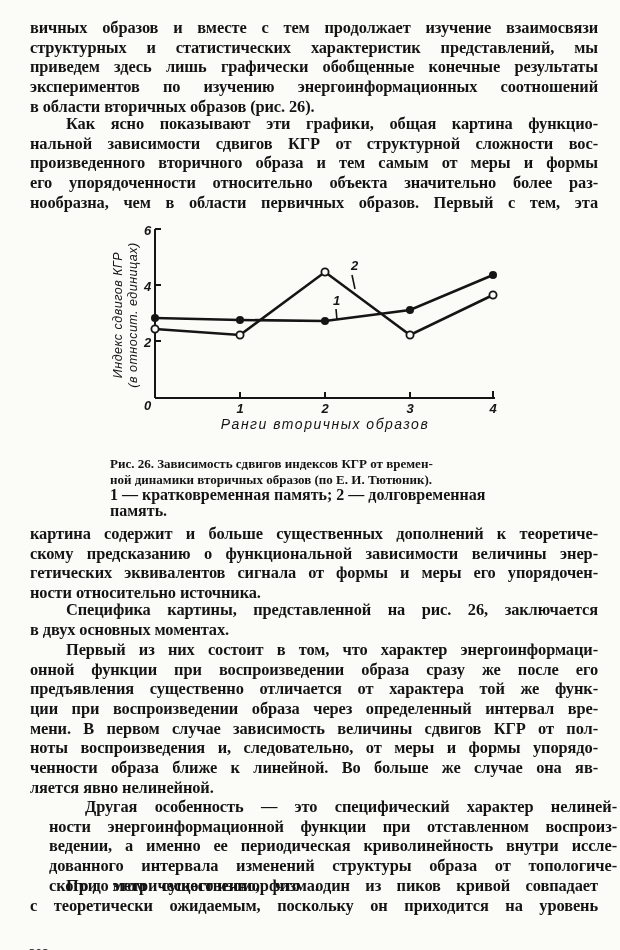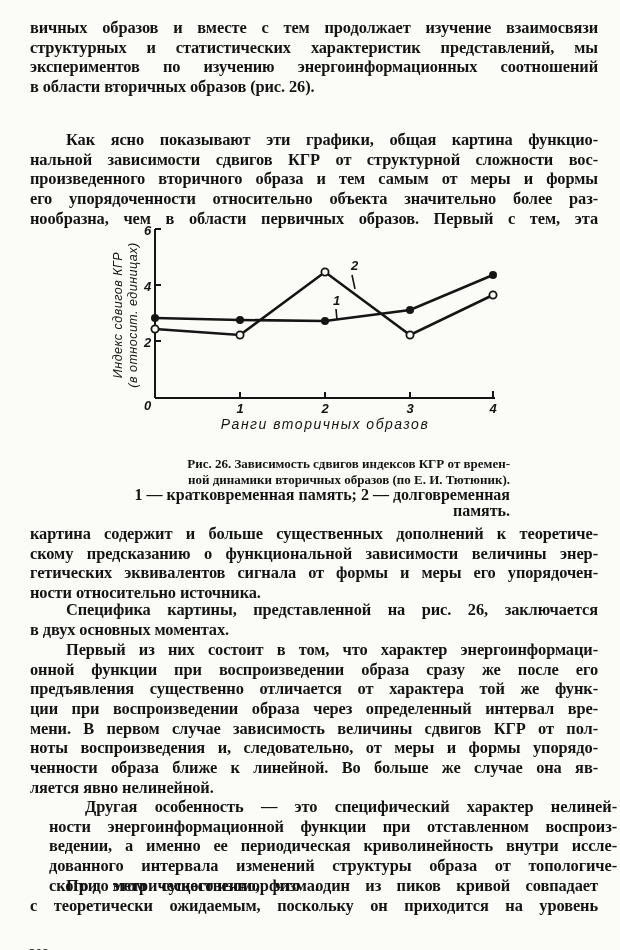--- a/index.html
+++ b/index.html
@@ -12,38 +12,39 @@
     font-size: 16.4px; line-height: 19.7px; font-weight: bold;
     text-align: justify; letter-spacing: -0.1px;
   }
   .para .line { display: block; white-space: nowrap; text-align: justify; text-align-last: justify; height: 19.7px; }
   .para .line.last { text-align-last: left; }
   .para .line.indent { padding-left: 36px; }
   .figure { position: absolute; left: 100px; top: 215px; width: 420px; height: 230px; }
   .caption {
     position: absolute; left: 110px; width: 400px; top: 456px;
     font-family: "Liberation Serif", serif; font-weight: bold; font-size: 13px; line-height: 15.5px;
-    text-align: right;
+    text-align: left;
   }
   .caption .legend { font-size: 16px; }
   .page-num {
     position: absolute; left: 29px; top: 945px; font-size: 13px; font-weight: bold;
   }
 </style>
 </head>
 <body>
 
 <div class="para" style="top:18px;">
   <span class="line">вичных образов и вместе с тем продолжает изучение взаимосвязи</span>
   <span class="line">структурных и статистических характеристик представлений, мы</span>
+  <span class="line">приведем здесь лишь графически обобщенные конечные результаты</span>
   <span class="line">экспериментов по изучению энергоинформационных соотношений</span>
   <span class="line last">в области вторичных образов (рис. 26).</span>
 </div>
 
-<div class="para" style="top:130px;">
+<div class="para" style="top:114px;">
   <span class="line indent">Как ясно показывают эти графики, общая картина функцио-</span>
   <span class="line">нальной зависимости сдвигов КГР от структурной сложности вос-</span>
   <span class="line">произведенного вторичного образа и тем самым от меры и формы</span>
   <span class="line">его упорядоченности относительно объекта значительно более раз-</span>
   <span class="line">нообразна, чем в области первичных образов. Первый с тем, эта</span>
 </div>
 
 <div class="figure">
   <svg width="420" height="230" viewBox="0 0 420 230" xmlns="http://www.w3.org/2000/svg">
 

